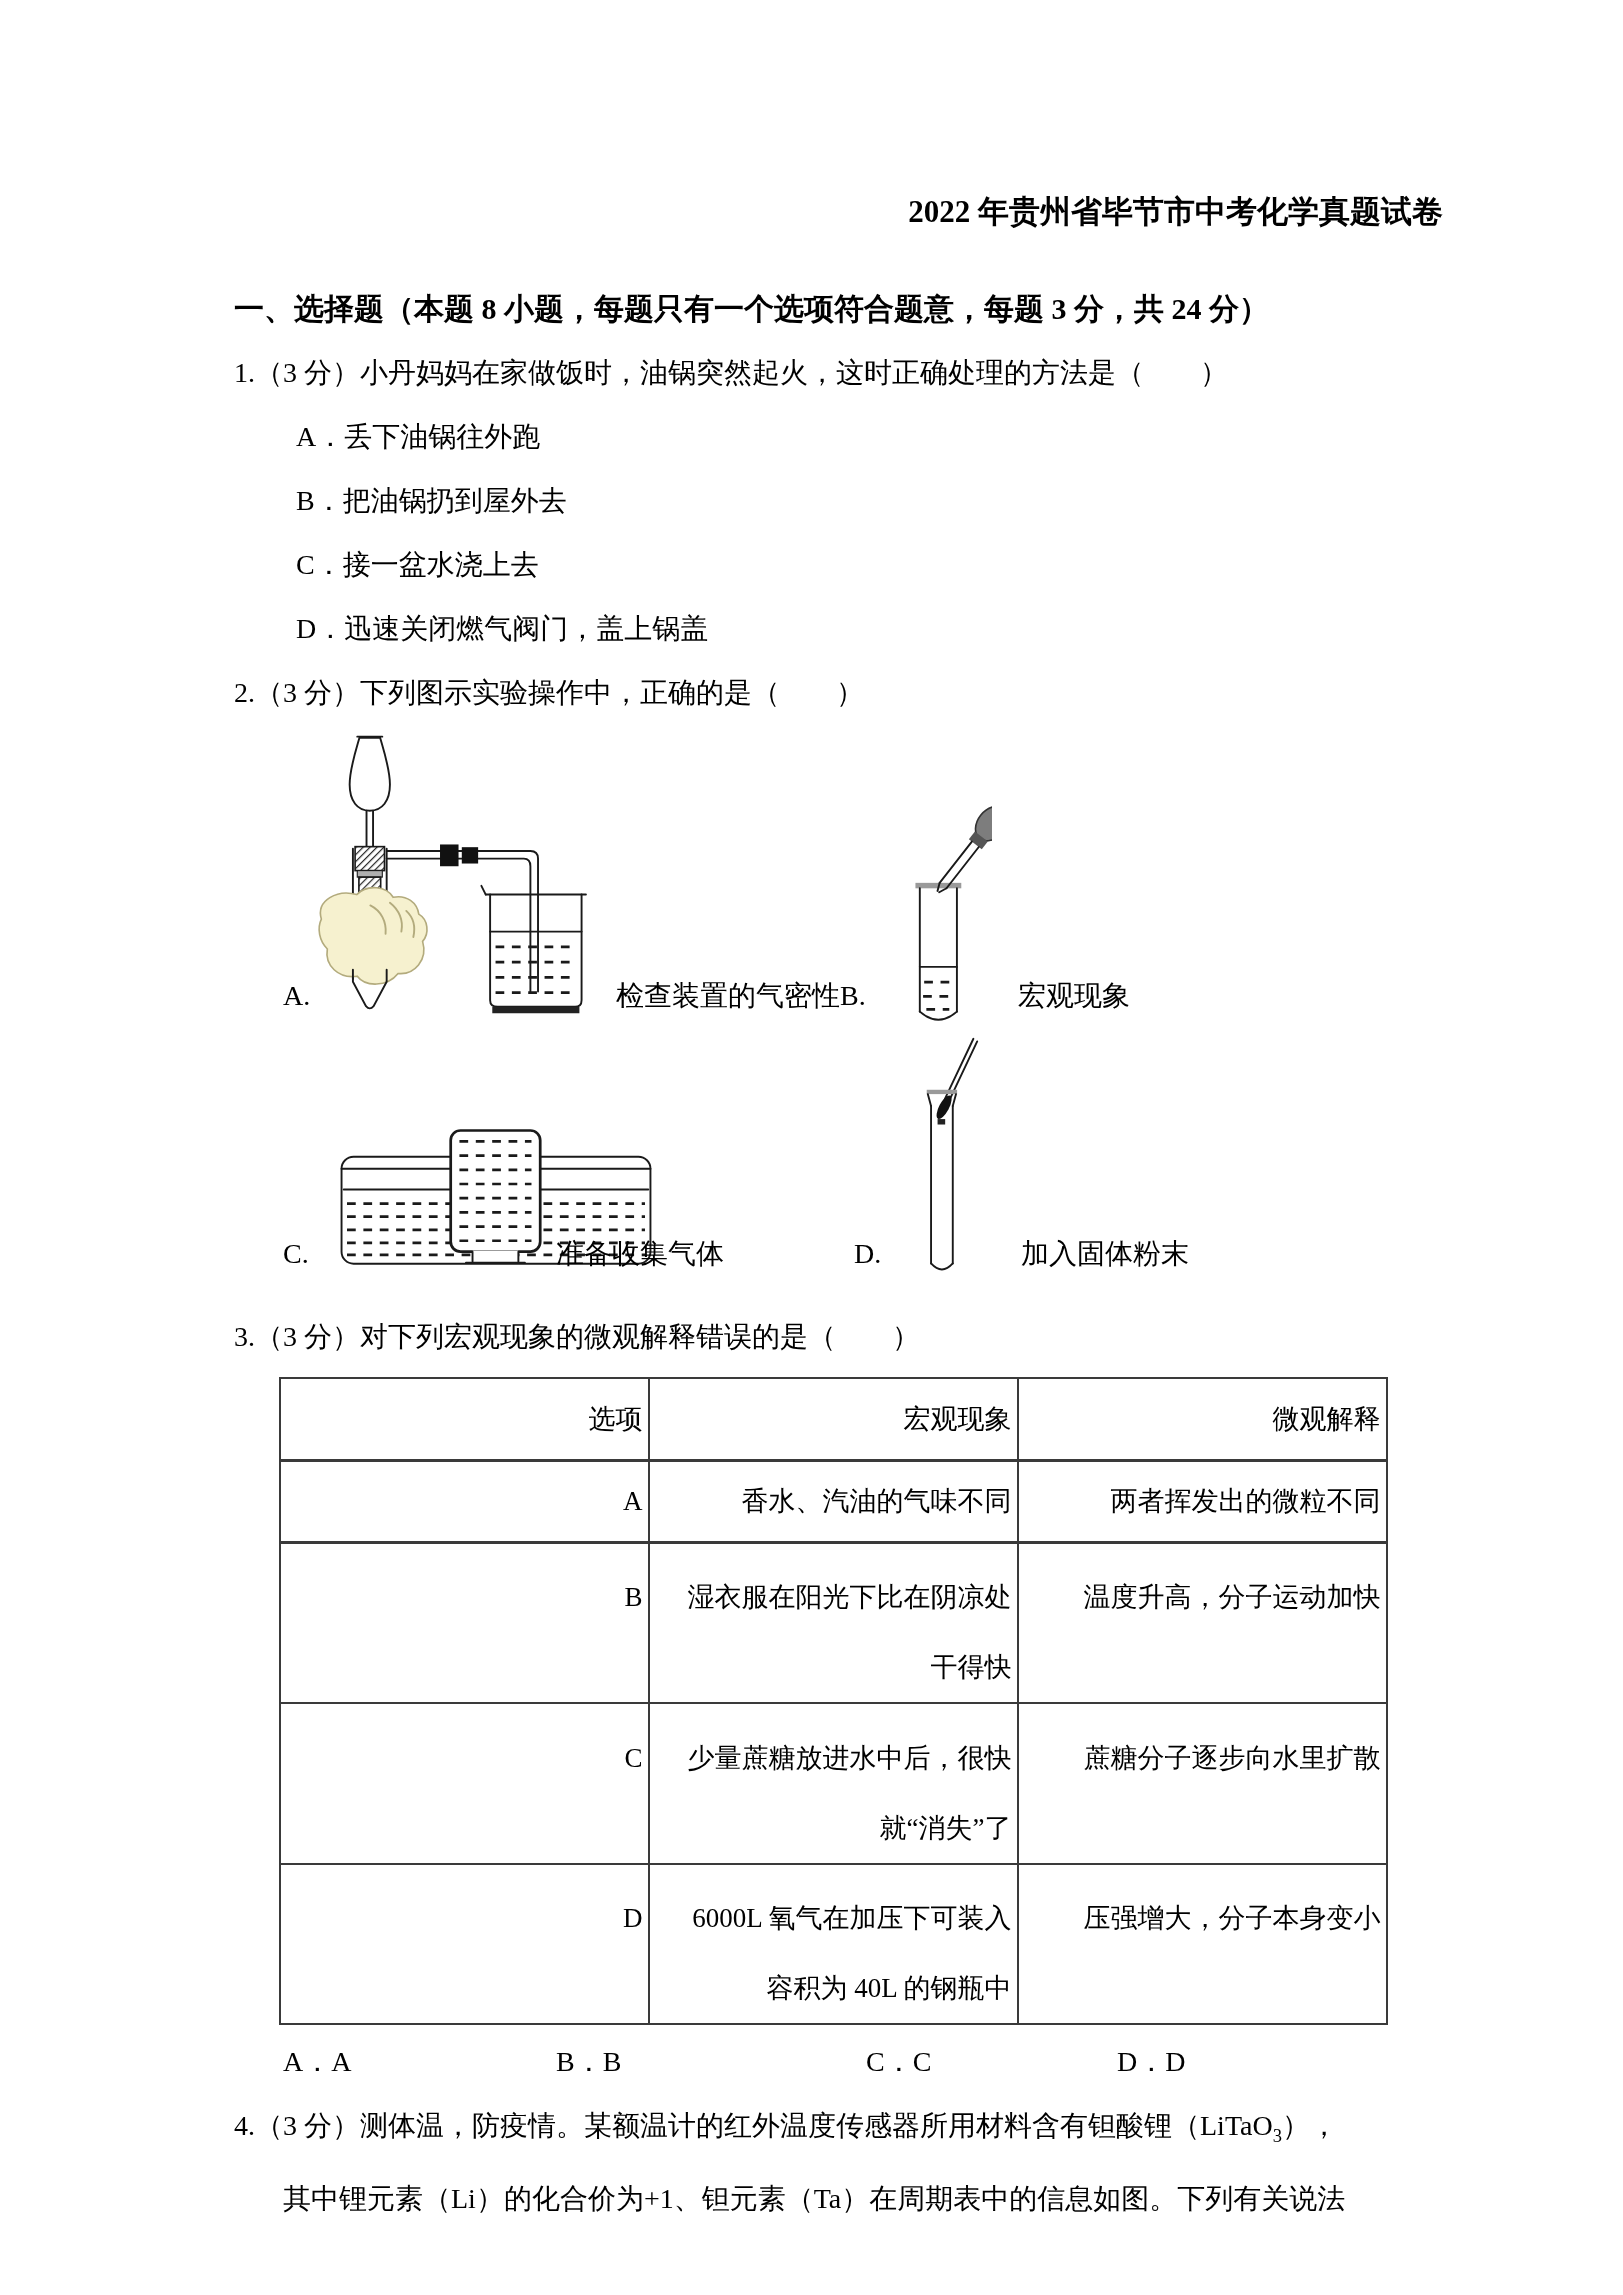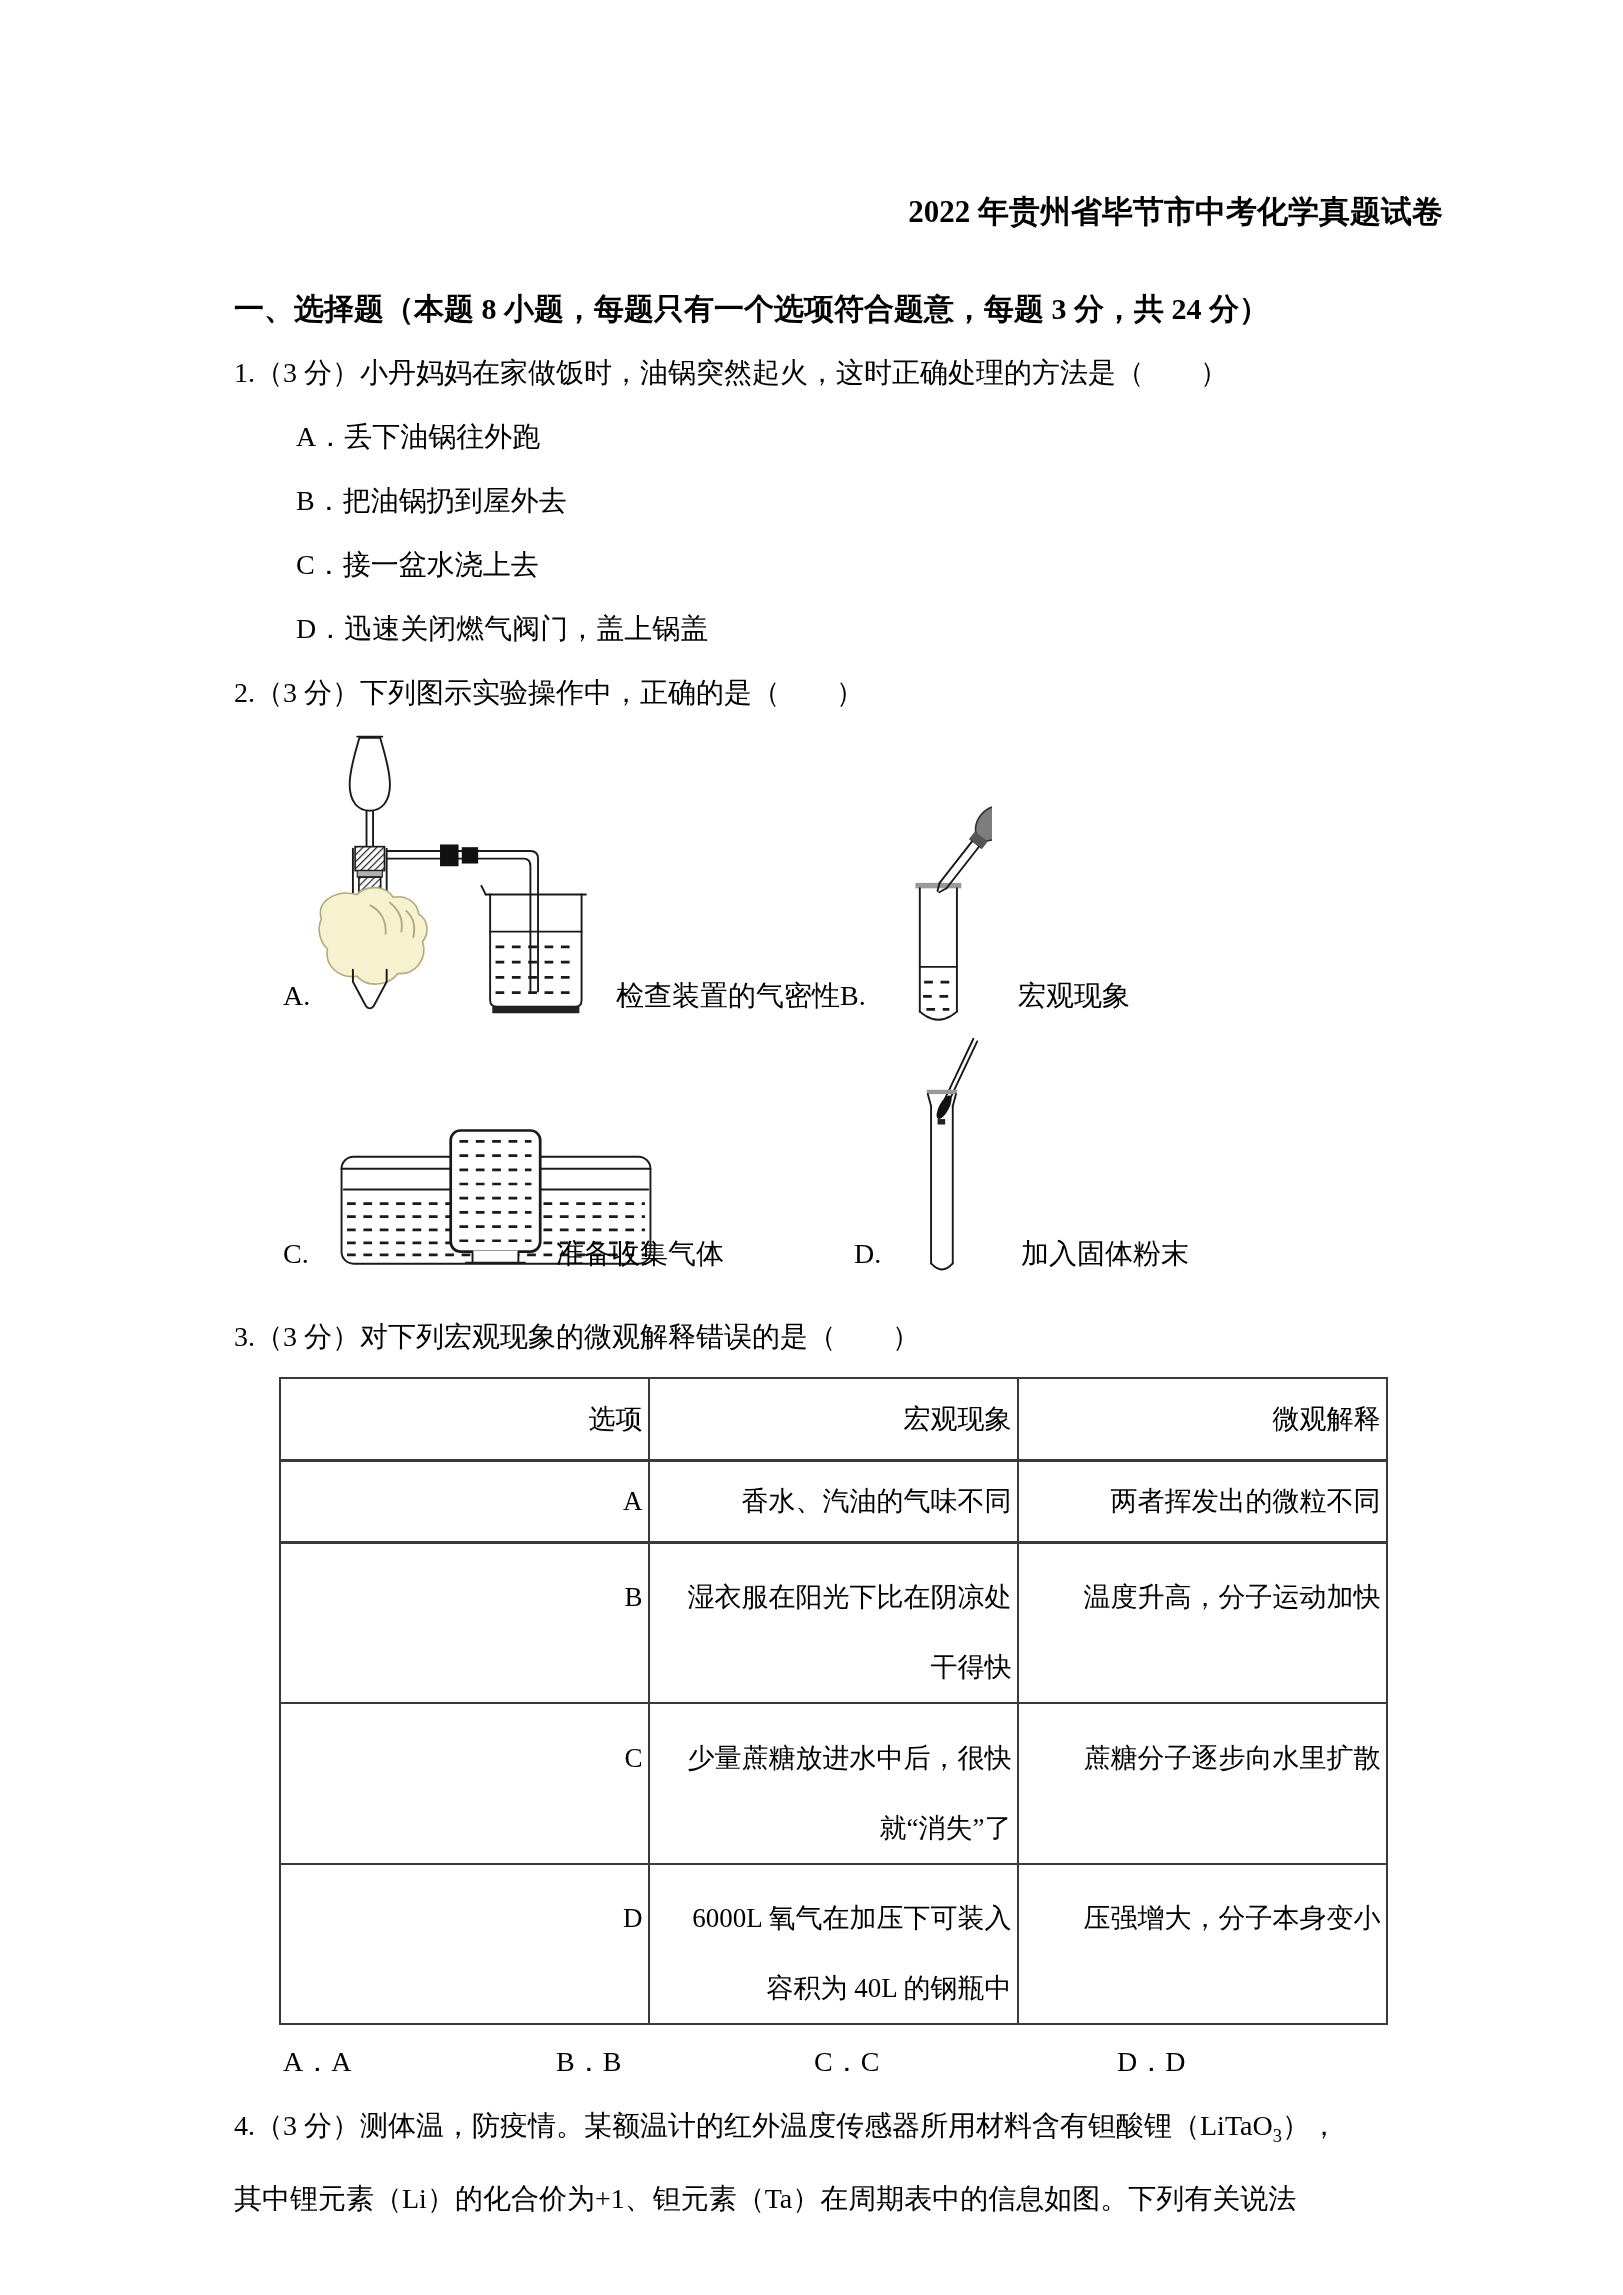--- a/index.html
+++ b/index.html
@@ -17,21 +17,21 @@
     text-align:right; font-weight:bold; font-size:31px;
     line-height:64px; white-space:nowrap;
   }
   .heading {
     font-weight:bold; font-size:30px; line-height:64px;
     margin-top:33px; white-space:nowrap;
   }
   p { margin:0; }
   .stem { line-height:64px; white-space:nowrap; }
   .option { line-height:64px; margin-left:62px; white-space:nowrap; }
-  .cont { }
+  .cont { margin-left:49px; }
 
   .figrow { position:relative; width:100%; }
   .figrow1 { height:305px; }
   .figrow2 { height:275px; }
   .figrow svg { position:absolute; }
   .flabel, .fcap {
     position:absolute; line-height:33px; white-space:nowrap;
     font-size:28px;
   }
 
@@ -232,21 +232,21 @@
       <td>6000L 氧气在加压下可装入
 容积为 40L 的钢瓶中</td>
       <td>压强增大，分子本身变小</td>
     </tr>
   </tbody>
     </table>
 
   <div class="answers">
     <span style="left:49px">A．A</span>
     <span style="left:322px">B．B</span>
-    <span style="left:580px">C．C</span>
+    <span style="left:632px">C．C</span>
     <span style="left:883px">D．D</span>
   </div>
 
   <p class="stem"><span>4.（3 分）测体温，防疫情。某额温计的红外温度传感器所用材料含有钽酸锂（LiTaO</span><span class="sub">3</span><span>），</span></p>
   <p class="stem cont">其中锂元素（Li）的化合价为+1、钽元素（Ta）在周期表中的信息如图。下列有关说法</p>
 
 </div>
 
 
 </body></html>

